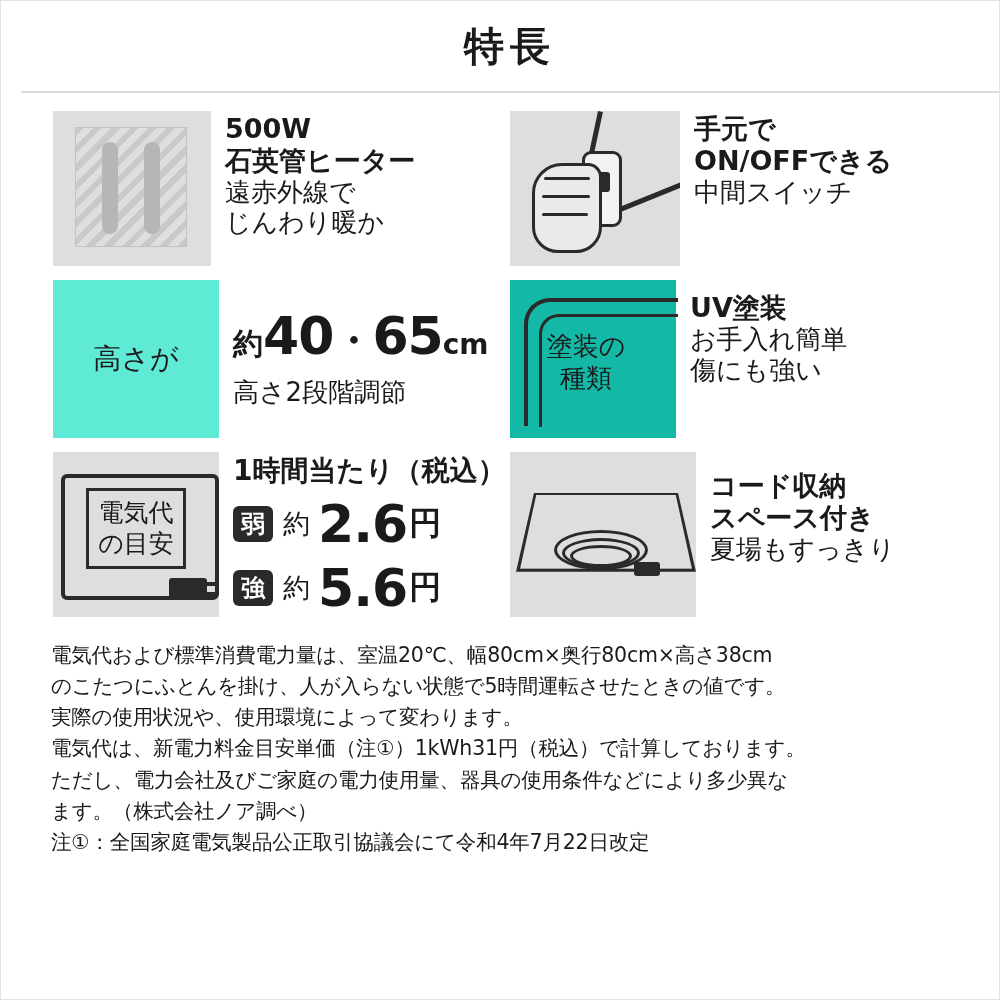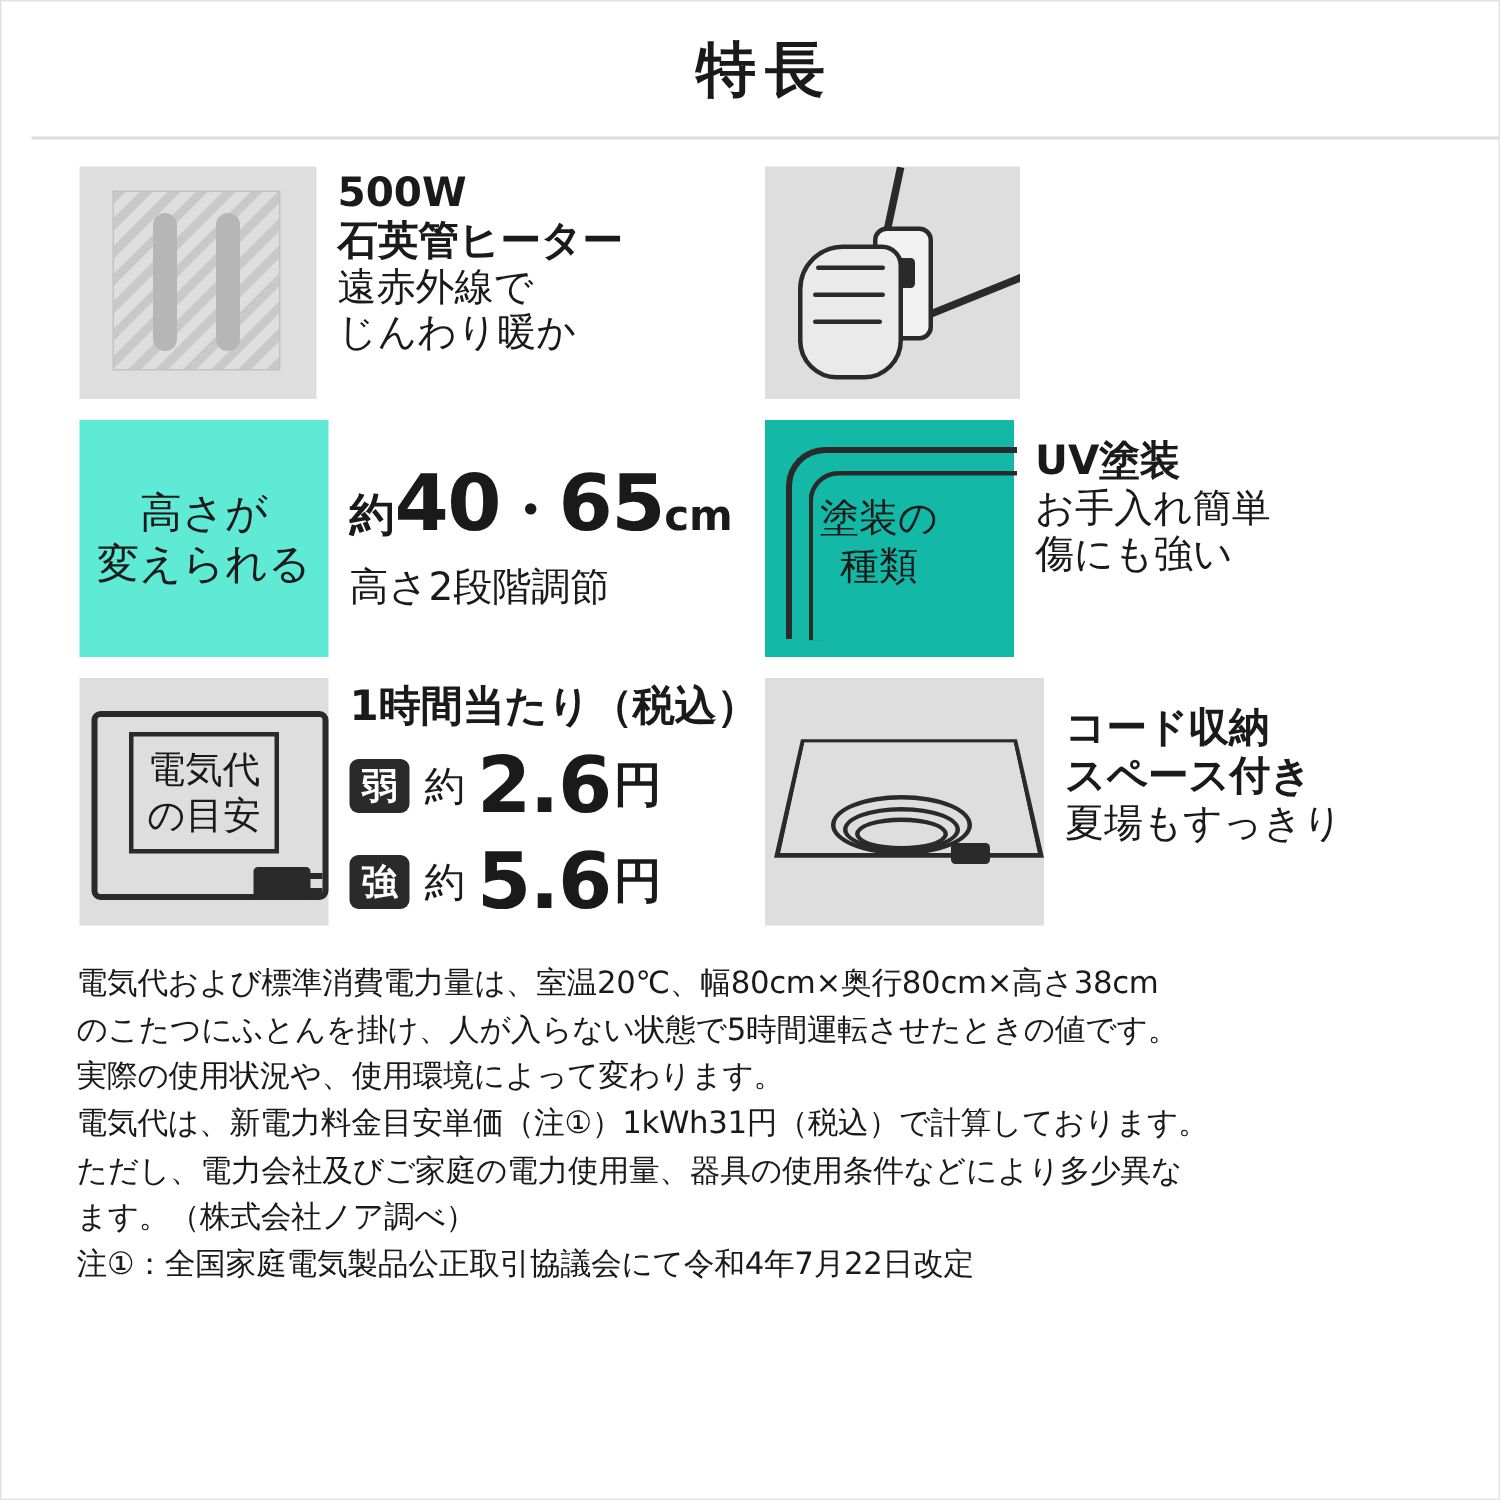--- a/index.html
+++ b/index.html
@@ -279,29 +279,33 @@
 
           <div style="position:absolute;left:72px;top:40px;width:34px;height:70px;background:#f2f2f2;border:3px solid #2a2a2a;border-radius:9px;">
             <div style="position:absolute;left:7px;top:18px;width:18px;height:20px;background:#2a2a2a;border-radius:3px;"></div>
           </div>
 
           <div style="position:absolute;left:22px;top:52px;width:64px;height:84px;border:3px solid #2a2a2a;border-radius:30px 14px 26px 26px;background:#eaeaea;"></div>
           <div style="position:absolute;left:34px;top:66px;width:46px;height:3px;background:#2a2a2a;border-radius:2px;"></div>
           <div style="position:absolute;left:32px;top:84px;width:48px;height:3px;background:#2a2a2a;border-radius:2px;"></div>
           <div style="position:absolute;left:32px;top:102px;width:46px;height:3px;background:#2a2a2a;border-radius:2px;"></div>
         </div>
+        <div class="ftext">
+          <div class="strong">手元で</div>
+          <div class="strong">ON/OFFできる</div>
+          <div class="normal">中間スイッチ</div>
+        </div>
       </div>
     </div>
 
     <div class="feature-row">
 
       <div class="feature-cell">
         <div class="height-label">
           <div>高さが</div>
-          <div>変えられる</div>
         </div>
         <div class="ftext" style="padding-top:26px;">
           <div style="display:flex;align-items:baseline;">
             <span class="mid">約</span>
             <span class="big-num">40</span>
             <span class="big-num" style="font-size:40px;">・</span>
             <span class="big-num">65</span>
             <span class="unit">cm</span>
           </div>
           <div class="normal" style="margin-top:10px;">高さ2段階調節</div>

